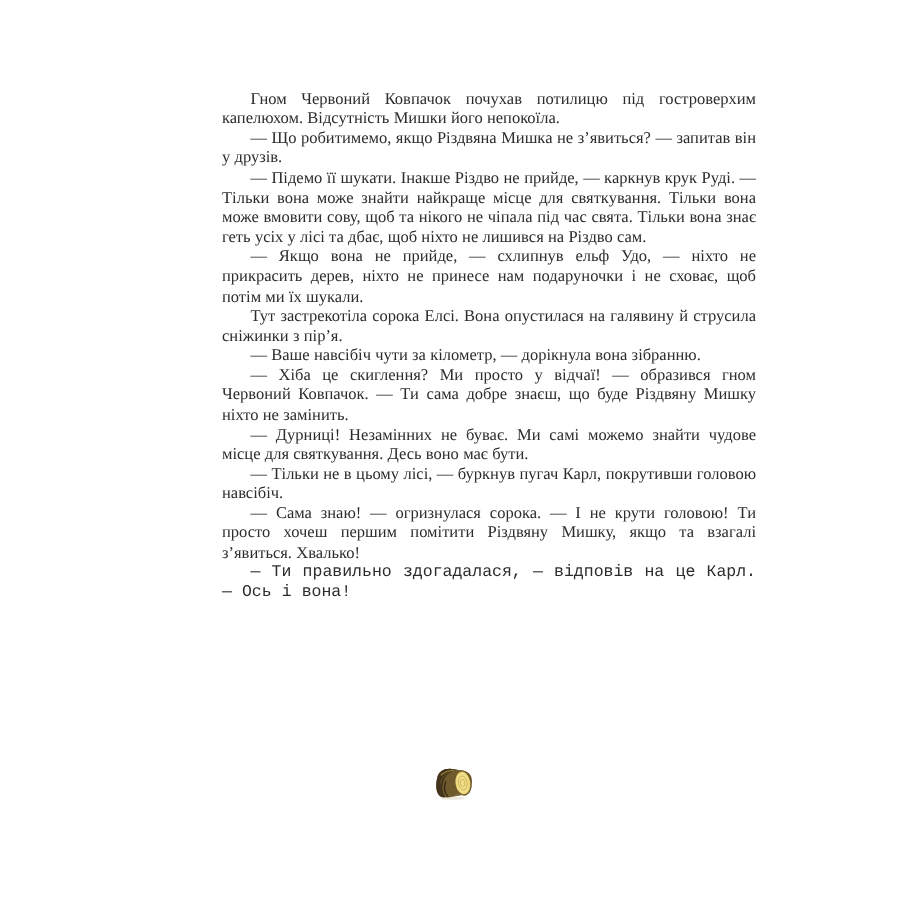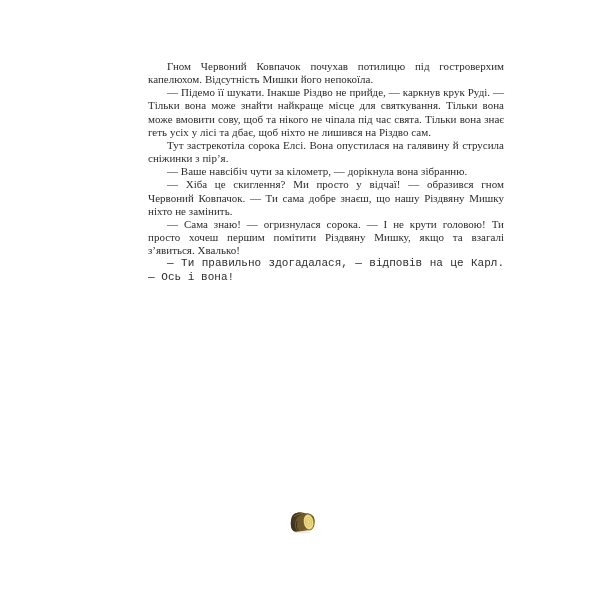--- a/index.html
+++ b/index.html
@@ -66,24 +66,28 @@
     height: 24px;
   }
 </style>
 </head>
 <body>
 
 <div id="page">
 
   <div id="text-column">
     <p class="para">Гном Червоний Ковпачок почухав потилицю під гостроверхим капелюхом. Відсутність Мишки його непокоїла.</p>
+    <p class="para">— Що робитимемо, якщо Різдвяна Мишка не з’явиться? — запитав він у друзів.</p>
     <p class="para">— Підемо її шукати. Інакше Різдво не прийде, — каркнув крук Руді. — Тільки вона може знайти найкраще місце для святкування. Тільки вона може вмовити сову, щоб та нікого не чіпала під час свята. Тільки вона знає геть усіх у лісі та дбає, щоб ніхто не лишився на Різдво сам.</p>
+    <p class="para">— Якщо вона не прийде, — схлипнув ельф Удо, — ніхто не прикрасить дерев, ніхто не принесе нам подаруночки і не сховає, щоб потім ми їх шукали.</p>
     <p class="para">Тут застрекотіла сорока Елсі. Вона опустилася на галявину й струсила сніжинки з пір’я.</p>
     <p class="para">— Ваше навсібіч чути за кілометр, — дорікнула вона зібранню.</p>
-    <p class="para">— Хіба це скиглення? Ми просто у відчаї! — образився гном Червоний Ковпачок. — Ти сама добре знаєш, що нашу Різдвяну Мишку ніхто не замінить.</p>
+    <p class="para">— Хіба це скиглення? Ми просто у відчаї! — образився гном Червоний Ковпачок. — Ти сама добре знаєш, що буде Різдвяну Мишку ніхто не замінить.</p>
+    <p class="para">— Дурниці! Незамінних не буває. Ми самі можемо знайти чудове місце для святкування. Десь воно має бути.</p>
+    <p class="para">— Тільки не в цьому лісі, — буркнув пугач Карл, покрутивши головою навсібіч.</p>
     <p class="para">— Сама знаю! — огризнулася сорока. — І не крути головою! Ти просто хочеш першим помітити Різдвяну Мишку, якщо та взагалі з’явиться. Хвалько!</p>
     <p class="para">— Ти правильно здогадалася, — відповів на це Карл. — Ось і вона!</p>
   </div>
 
   <div id="ornament">
     <svg viewBox="0 0 32 24" xmlns="http://www.w3.org/2000/svg" aria-hidden="true">
 
       <path d="M5.5 8.5 C6.5 4.2 10 2.2 15 2.6 L23 3.8 C27 4.6 29 7.5 28.6 11.5
                C28.2 16 25 19.4 20.5 20.4 L13 21.6 C8.5 22.2 5.2 19.6 4.9 15.2
                C4.7 12.6 5 10.4 5.5 8.5 Z" fill="#6e5a2c"></path>

